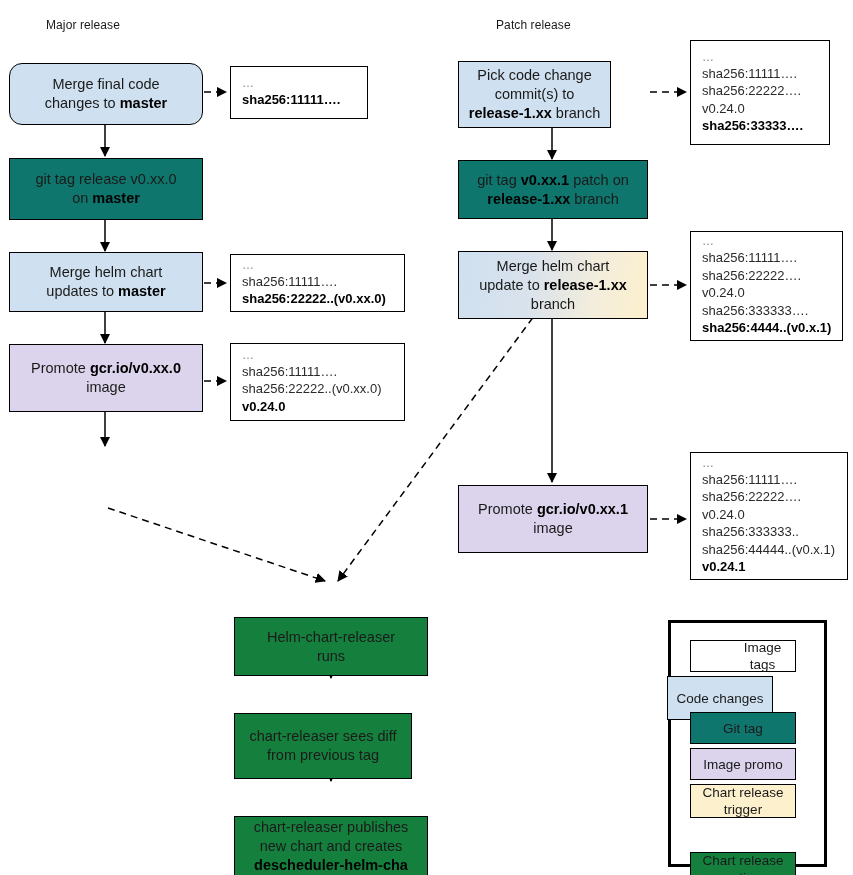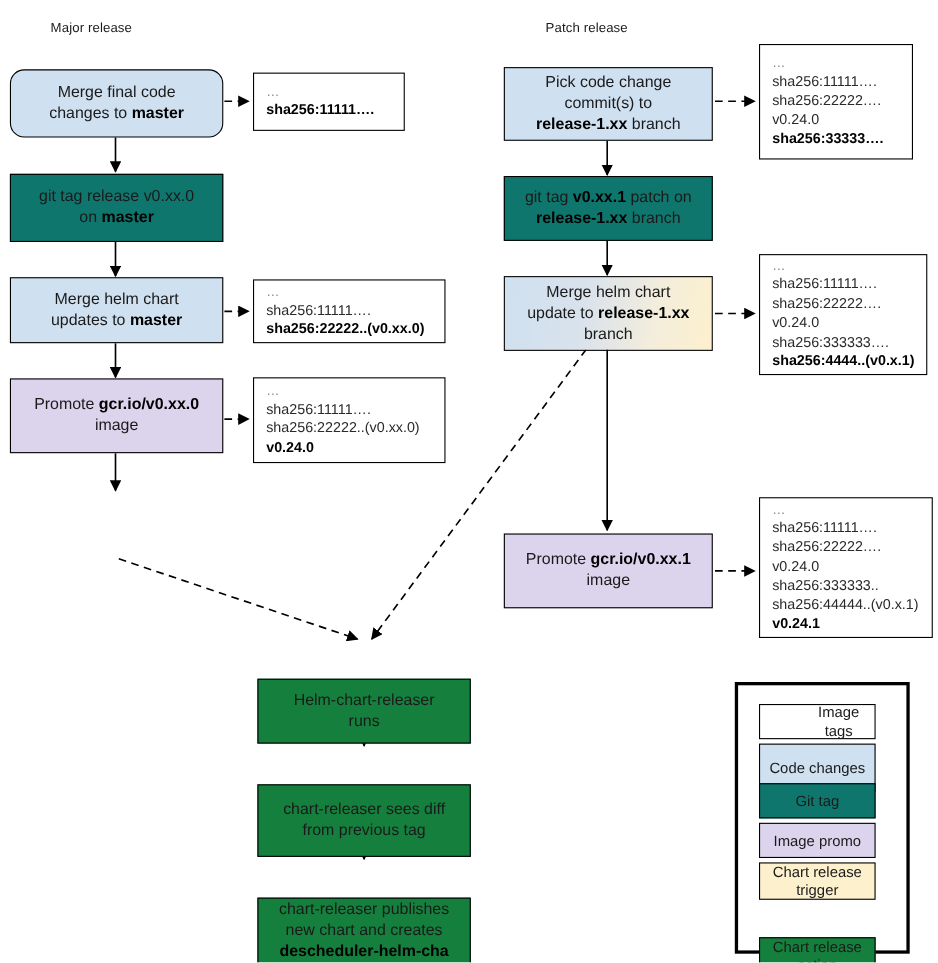--- a/index.html
+++ b/index.html
@@ -169,21 +169,21 @@
     <span class="ln b">sha256:22222..(v0.xx.0)</span>
   </div>
 
   <div class="tagbox" style="left:230px; top:343px; width:175px; height:78px;">
     <span class="ln dots">…</span>
     <span class="ln">sha256:11111….</span>
     <span class="ln">sha256:22222..(v0.xx.0)</span>
     <span class="ln b">v0.24.0</span>
   </div>
 
-  <div class="node blue" style="left:458px; top:61px; width:190px; height:67px;">
+  <div class="node blue" style="left:458px; top:61px; width:153px; height:67px;">
     <span class="txt">
       Pick code change<br>commit(s) to<br><b>release-1.xx</b> branch
     </span>
   </div>
 
   <div class="node green" style="left:458px; top:160px; width:190px; height:59px;">
     <span class="txt">
       git tag <b>v0.xx.1</b> patch on<br><b>release-1.xx</b> branch
     </span>
   </div>
@@ -226,38 +226,38 @@
     <span class="ln">sha256:44444..(v0.x.1)</span>
     <span class="ln b">v0.24.1</span>
   </div>
 
   <div class="node salmon" style="left:234px; top:583px; width:194px; height:59px;">
     <span class="txt">
       Helm-chart-releaser<br>runs
     </span>
   </div>
 
-  <div class="node salmon" style="left:234px; top:679px; width:194px; height:66px;">
+  <div class="node salmon" style="left:234px; top:679px; width:178px; height:66px;">
     <span class="txt">
       chart-releaser sees diff<br>from previous tag
     </span>
   </div>
 
   <div class="node salmon" style="left:234px; top:782px; width:194px; height:79px;">
     <span class="txt">
       chart-releaser publishes<br>new chart and creates<br><b>descheduler-helm-cha</b><br><b>rt-xx</b> tag
     </span>
   </div>
 
   <div class="legend-frame" style="left:668px; top:620px; width:159px; height:247px;"></div>
 
   <div class="legend-item white" style="left:690px; top:640px; width:106px; height:32px;padding-left:39px;">
     <span>Image tags</span>
   </div>
-  <div class="legend-item blue" style="left:690px; top:676px; width:106px; height:44px;">
+  <div class="legend-item blue" style="left:667px; top:676px; width:106px; height:44px;">
     <span>Code changes</span>
   </div>
   <div class="legend-item green" style="left:690px; top:712px; width:106px; height:32px;">
     <span>Git tag</span>
   </div>
   <div class="legend-item purple" style="left:690px; top:748px; width:106px; height:32px;">
     <span>Image promo</span>
   </div>
   <div class="legend-item yellow" style="left:690px; top:784px; width:106px; height:34px;">
     <span style="white-space:pre-line;">Chart release

